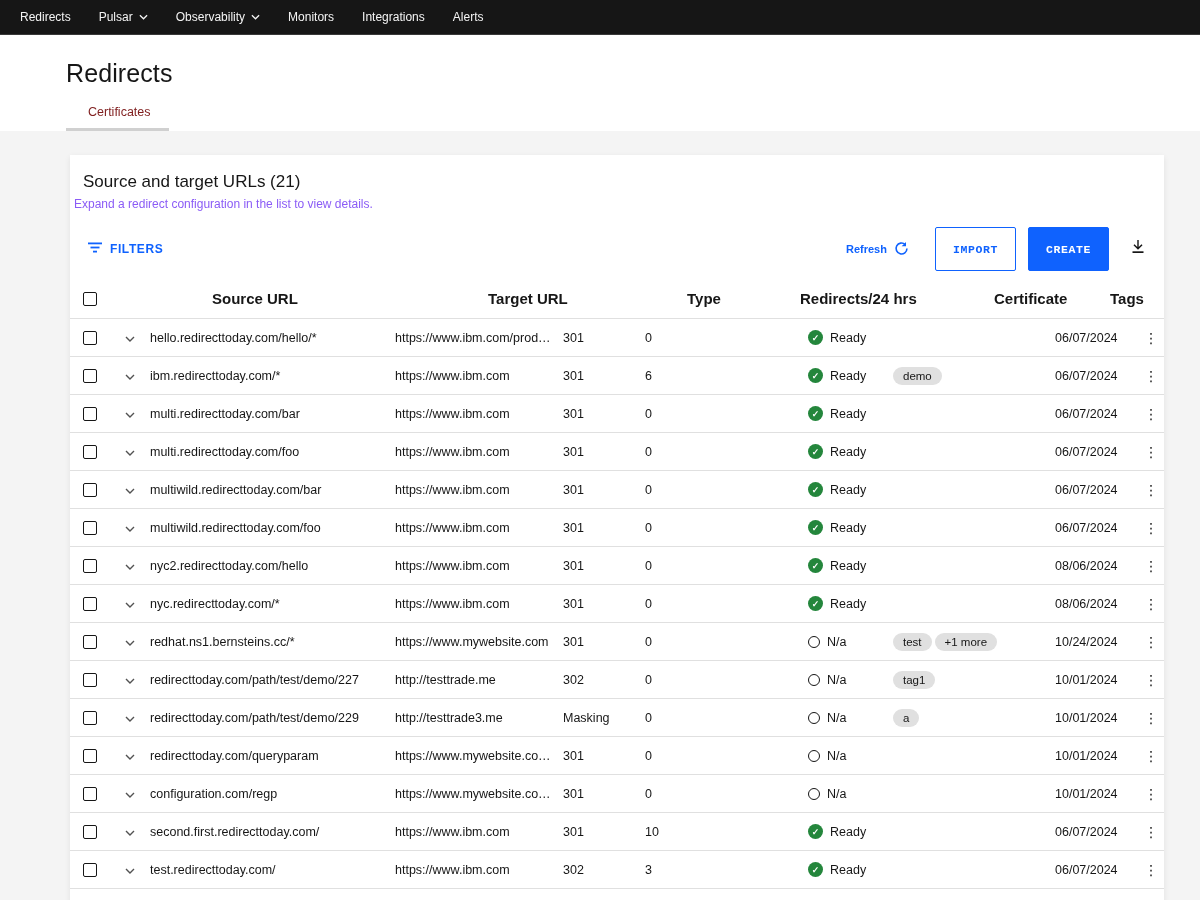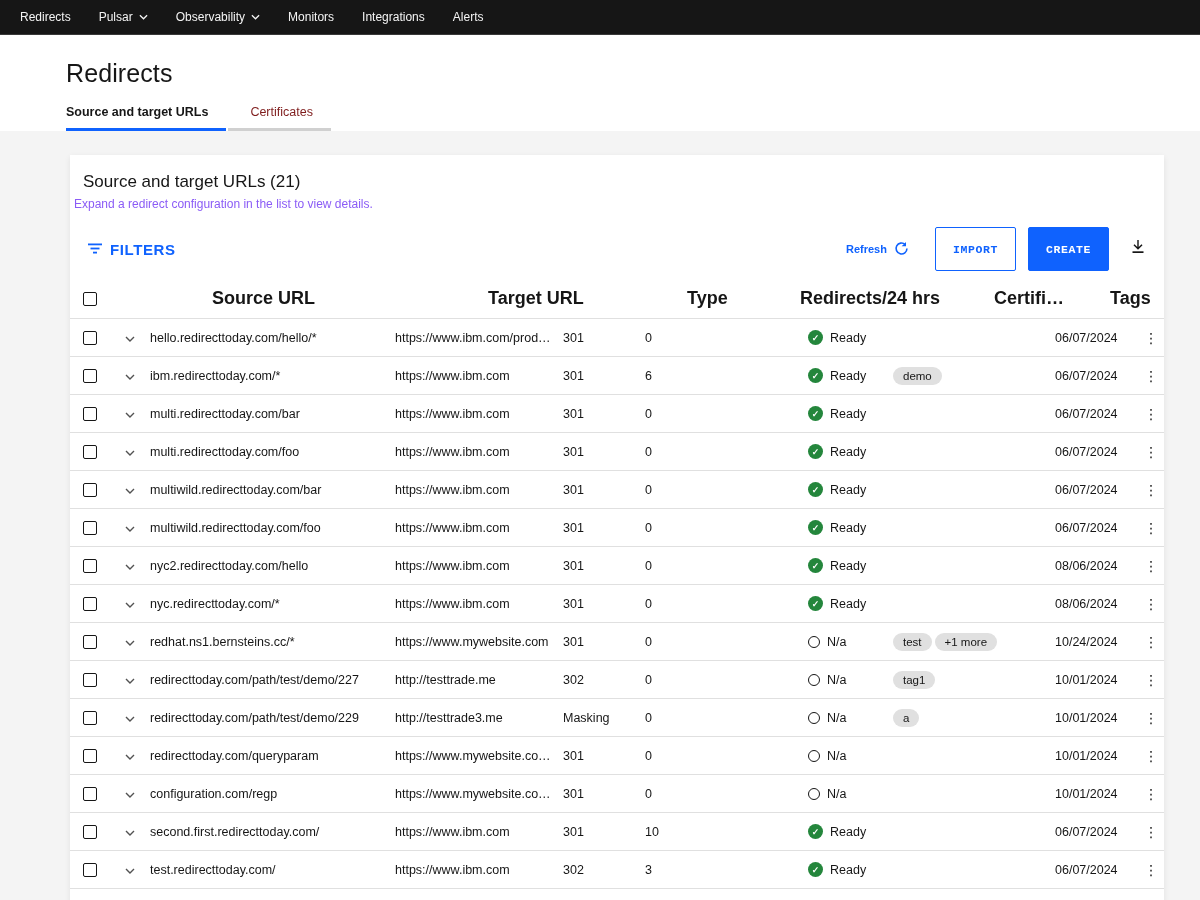--- a/index.html
+++ b/index.html
@@ -20,32 +20,32 @@
   .tab.inactive { padding-left:22px; border-bottom-color:#d0d0d0; }
 
   
   .content { padding-top:24px; }
   .card { width:1094px; margin-left:70px; background:#ffffff; box-shadow:0 2px 6px rgba(0,0,0,0.08); padding-top:17px; }
   .card-title { font-size:17px; font-weight:400; padding-left:13px; }
   .card-subtitle { font-size:12px; color:#8b5cf6; padding-left:4px; margin-top:5px; }
 
   
   .toolbar { margin-top:22px; display:flex; align-items:center; padding:0 18px; height:32px; }
-  .filters-btn { display:flex; align-items:center; gap:8px; color:#0f62fe; font-size:15px; font-weight:700; letter-spacing:0.6px; cursor:pointer; }
+  .filters-btn { display:flex; align-items:center; gap:8px; color:#0f62fe; font-size:12px; font-weight:700; letter-spacing:0.6px; cursor:pointer; }
   .toolbar-right { margin-left:auto; display:flex; align-items:center; }
   .refresh-link { display:flex; align-items:center; gap:7px; color:#0f62fe; font-size:11px; font-weight:700; cursor:pointer; margin-right:26px; }
   .btn { height:44px; padding:0 17px; font-size:11.5px; font-weight:700; letter-spacing:0.6px; border-radius:2px; cursor:pointer; display:flex; align-items:center; font-family:Liberation Mono, monospace; }
   .btn-secondary { background:#ffffff; color:#0f62fe; border:1px solid #0f62fe; margin-right:12px; }
   .btn-primary { background:#0f62fe; color:#ffffff; border:1px solid #0f62fe; margin-right:21px; }
   .download-btn { cursor:pointer; display:flex; align-items:center; }
 
   
   .table { margin-top:14px; }
   .trow { display:grid; grid-template-columns:40px 40px 245px 168px 82px 163px 85px 162px 83px 26px; align-items:center; }
-  .thead { height:40px; font-weight:700; font-size:18px; border-bottom:1px solid #e0e0e0;gap:31px; }
+  .thead { height:40px; font-weight:700; font-size:15px; border-bottom:1px solid #e0e0e0;gap:31px; }
   .tbody .trow { height:38px; font-size:12.5px; border-bottom:1px solid #e0e0e0; }
   .tbody .trow:first-child { border-top:none; }
   .cell-cb { padding-left:13px; display:flex; align-items:center; }
   .checkbox { width:14px; height:14px; border:1.4px solid #161616; border-radius:2px; background:#fff; cursor:pointer; }
   .cell-chevron { display:flex; justify-content:center; cursor:pointer; }
   .cell-text { overflow:hidden; white-space:nowrap; text-overflow:ellipsis; padding-right:10px; }
   .cert-cell { display:flex; align-items:center; gap:7px; }
   .cert-icon { width:15px; height:15px; border-radius:50%; flex:0 0 auto; display:flex; align-items:center; justify-content:center; }
   .cert-ready { background:#24863c; color:#ffffff; font-size:9px; font-weight:700; }
   .cert-na { background:#ffffff; border:1.8px solid #161616; width:12px; height:12px; }
@@ -83,21 +83,20 @@
       <span>Integrations</span>
     </div>
   <div class="nav-item">
       <span>Alerts</span>
     </div>
 </div>
 
 <div class="page-header">
   <div class="page-title">Redirects</div>
   <div class="tabs">
-    <div class="tab active">Source and target URLs</div>
     <div class="tab inactive">Certificates</div>
   </div>
 </div>
 
 <div class="content">
   <div class="card">
     <div class="card-title">Source and target URLs (21)</div>
     <div class="card-subtitle">Expand a redirect configuration in the list to view details.</div>
 
     <div class="toolbar">

